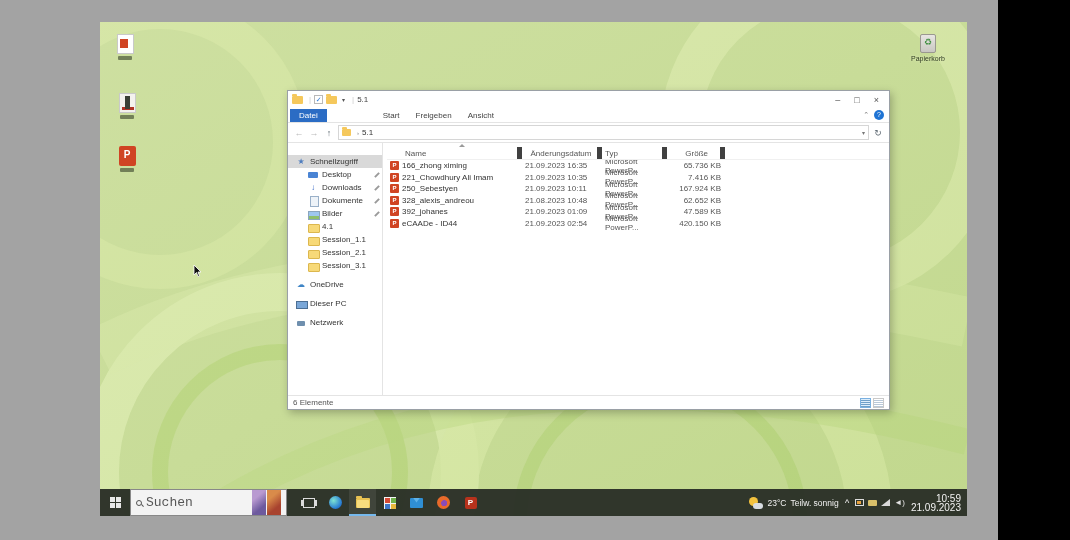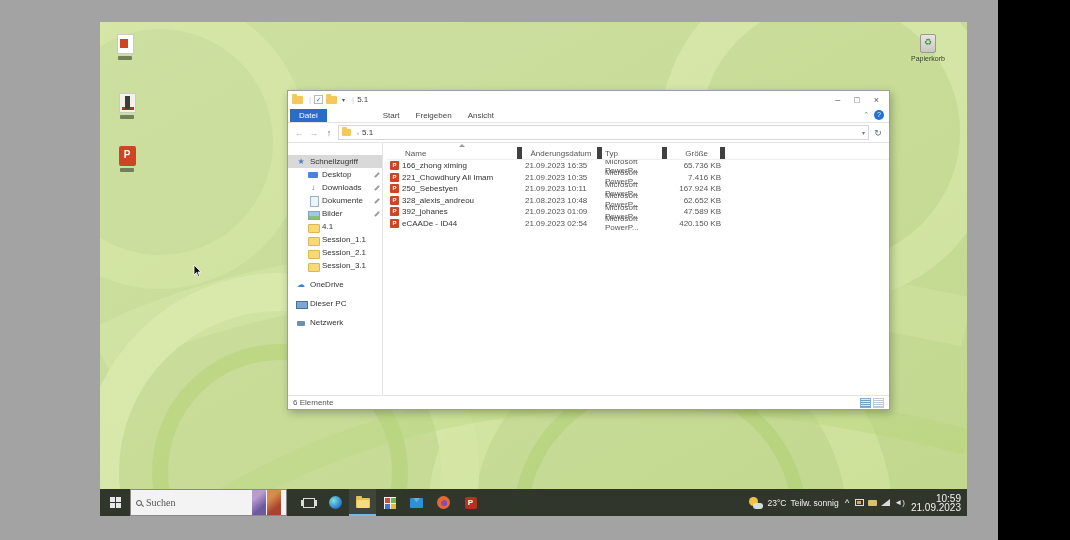--- a/index.html
+++ b/index.html
@@ -104,21 +104,21 @@
 
   
   .taskbar { position:absolute; left:0; bottom:0; width:100%; height:27px;
     background:rgba(42,47,39,.96); display:flex; align-items:stretch; z-index:30; color:#eee; }
   .startbtn { width:30px; display:flex; align-items:center; justify-content:center; }
   .winlogo { width:11px; height:11px; display:grid; grid-template-columns:5px 5px; grid-template-rows:5px 5px; gap:1px; }
   .winlogo i { background:#e8e8e8; }
   .tb-search { width:157px; background:#f3f3f3; border:1px solid #888; display:flex; align-items:center; padding:0 5px; gap:4px; }
   .tb-search .magnifier { border-color:#555; }
   .tb-search .magnifier::after { background:#555; }
-  .tb-search input { border:none; outline:none; background:transparent; font-size:10px; color:#333; width:80px; font-family:Liberation Serif, serif; }
+  .tb-search input { border:none; outline:none; background:transparent; font-size:13px; color:#333; width:80px; font-family:Liberation Mono, monospace; }
   .tb-search input::placeholder { color:#555; }
   .hl-imgs { margin-left:auto; display:flex; gap:1px; height:100%; }
   .hl-imgs i { width:14px; background:linear-gradient(140deg,#b99ad1 30%,#6d5a9e 70%); }
   .hl-imgs i:last-child { background:linear-gradient(140deg,#d98b4a 30%,#a8432f 70%); }
   .tb-icons { display:flex; align-items:stretch; margin-left:8px; }
   .tb-btn { width:27px; display:flex; align-items:center; justify-content:center; position:relative; }
   .tb-btn.active { background:rgba(255,255,255,.08); box-shadow:inset 0 -2px 0 #76b9ed; }
   .i-taskview { width:12px; height:10px; border:1px solid #ddd; position:relative; }
   .i-taskview::before { content:""; position:absolute; left:-3px; top:1px; width:2px; height:6px; background:#ddd; }
   .i-taskview::after { content:""; position:absolute; right:-3px; top:1px; width:2px; height:6px; background:#ddd; }

